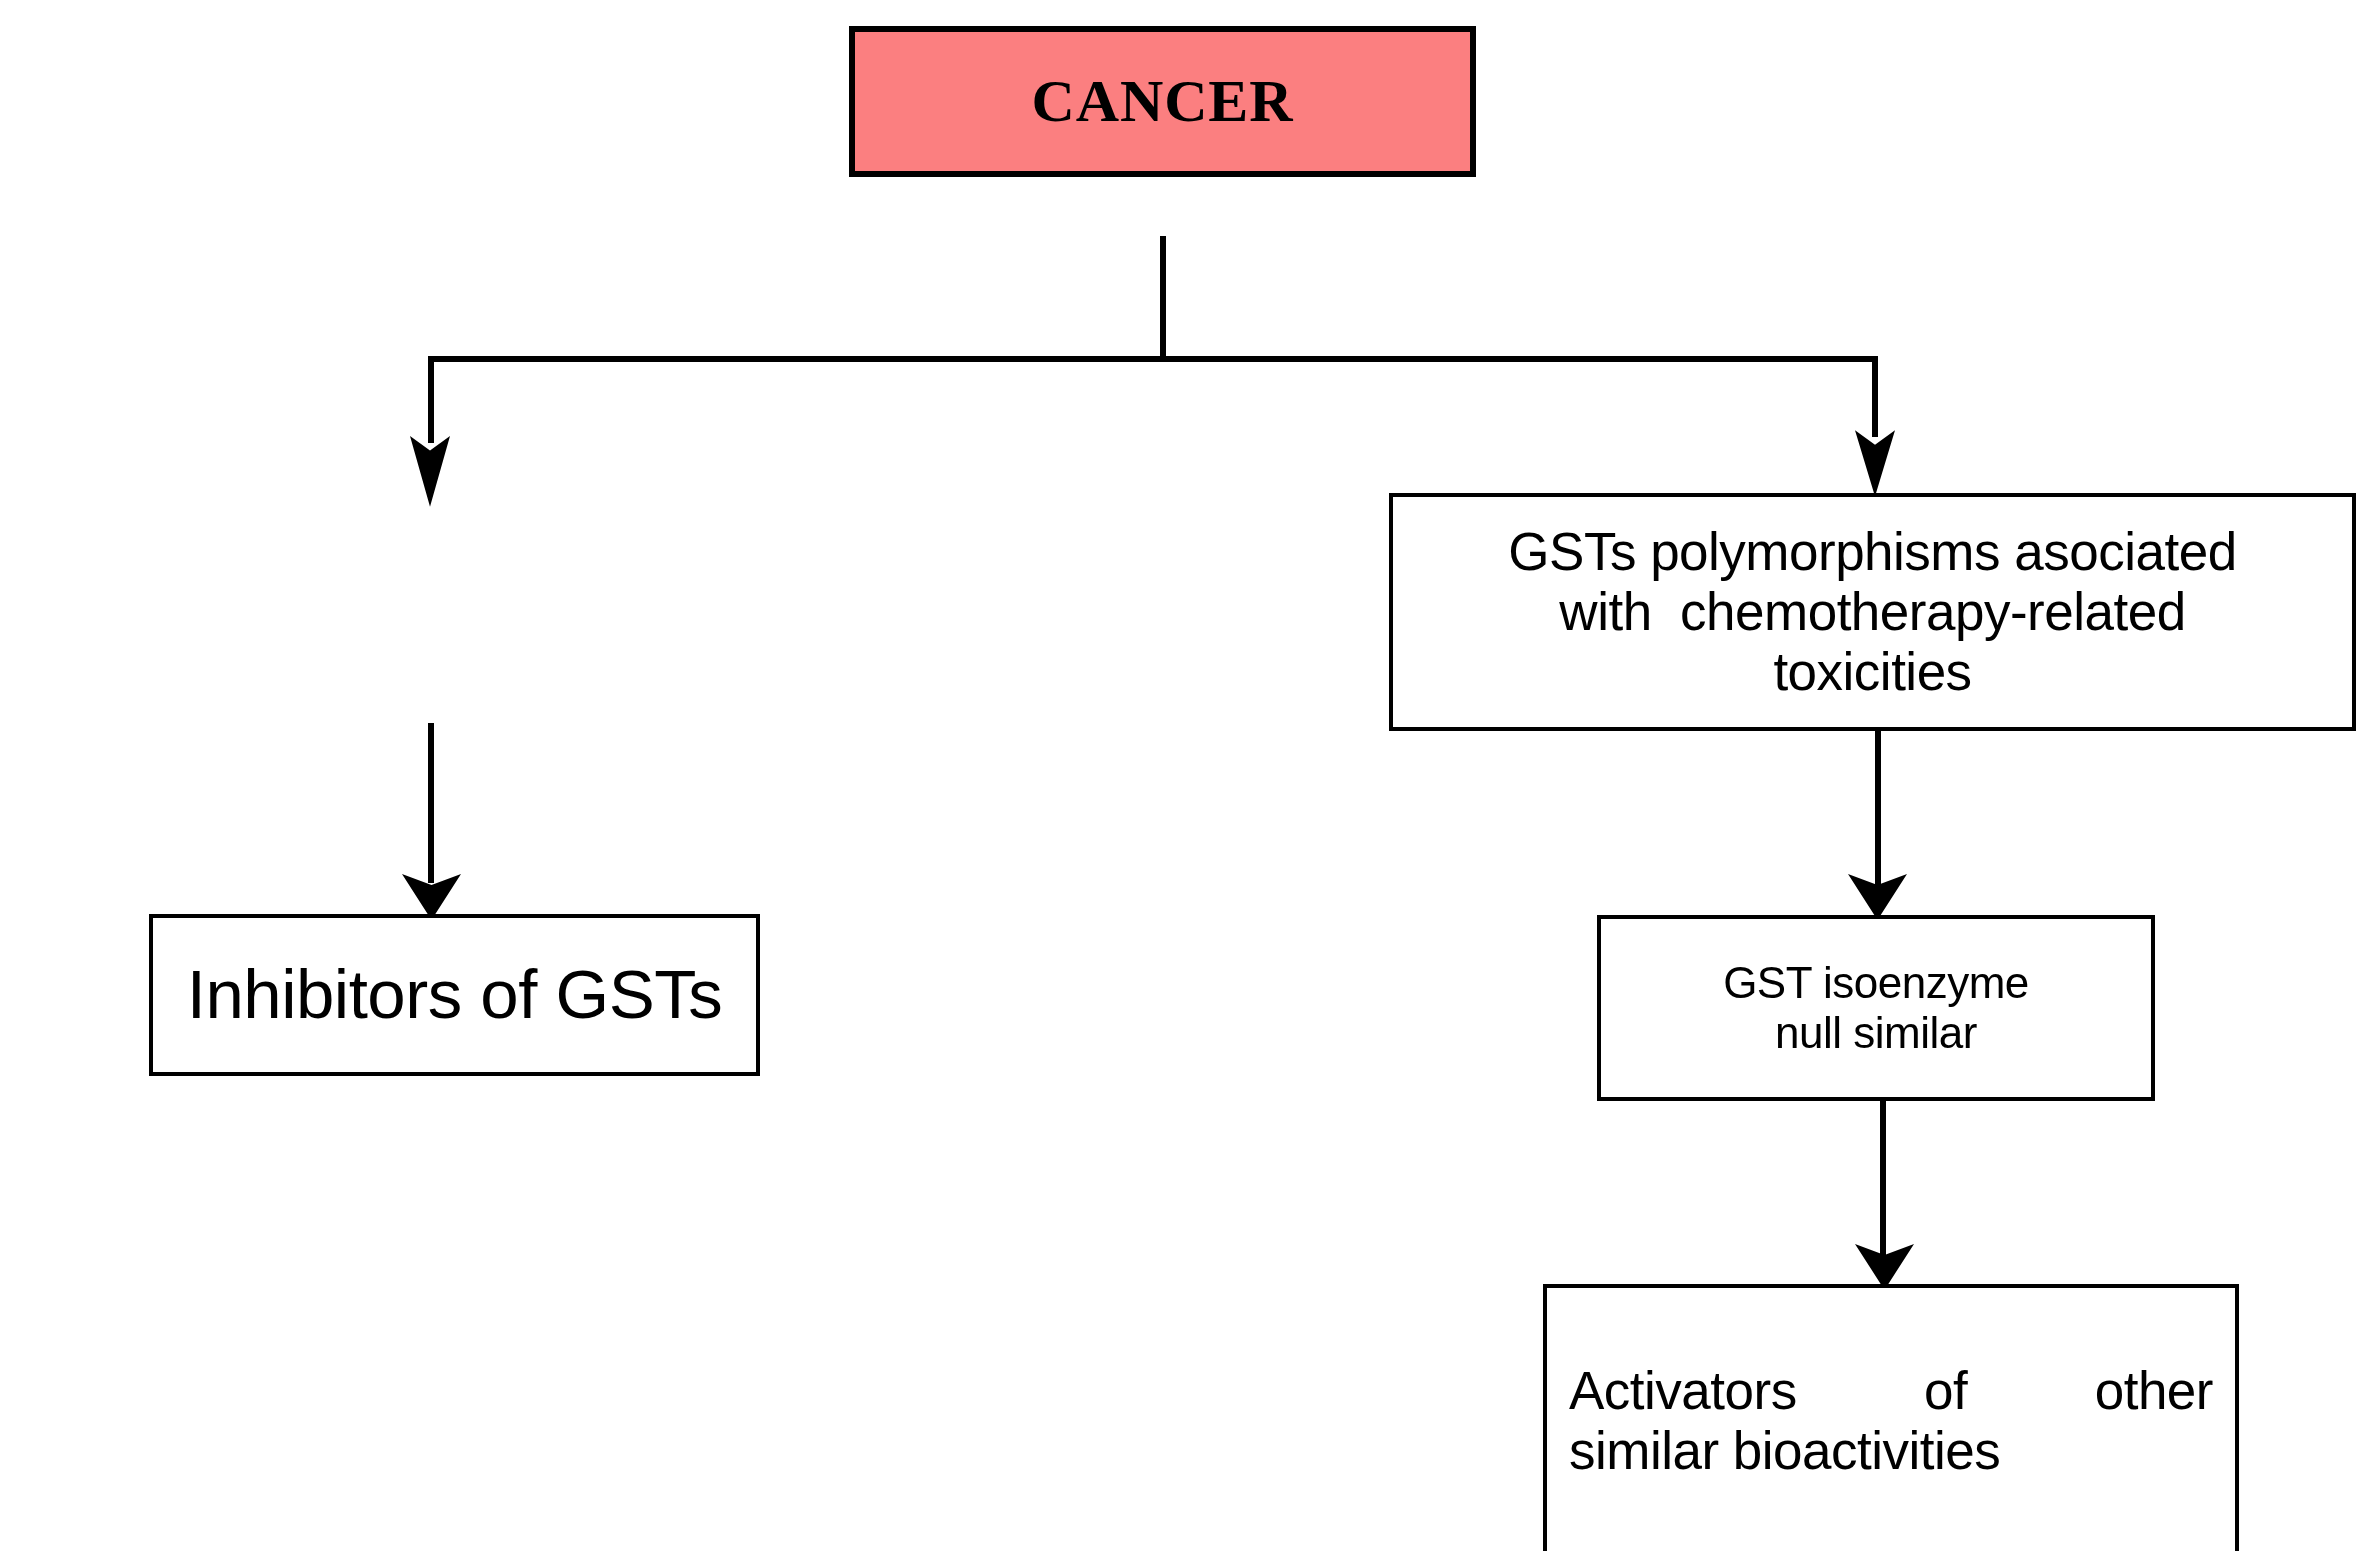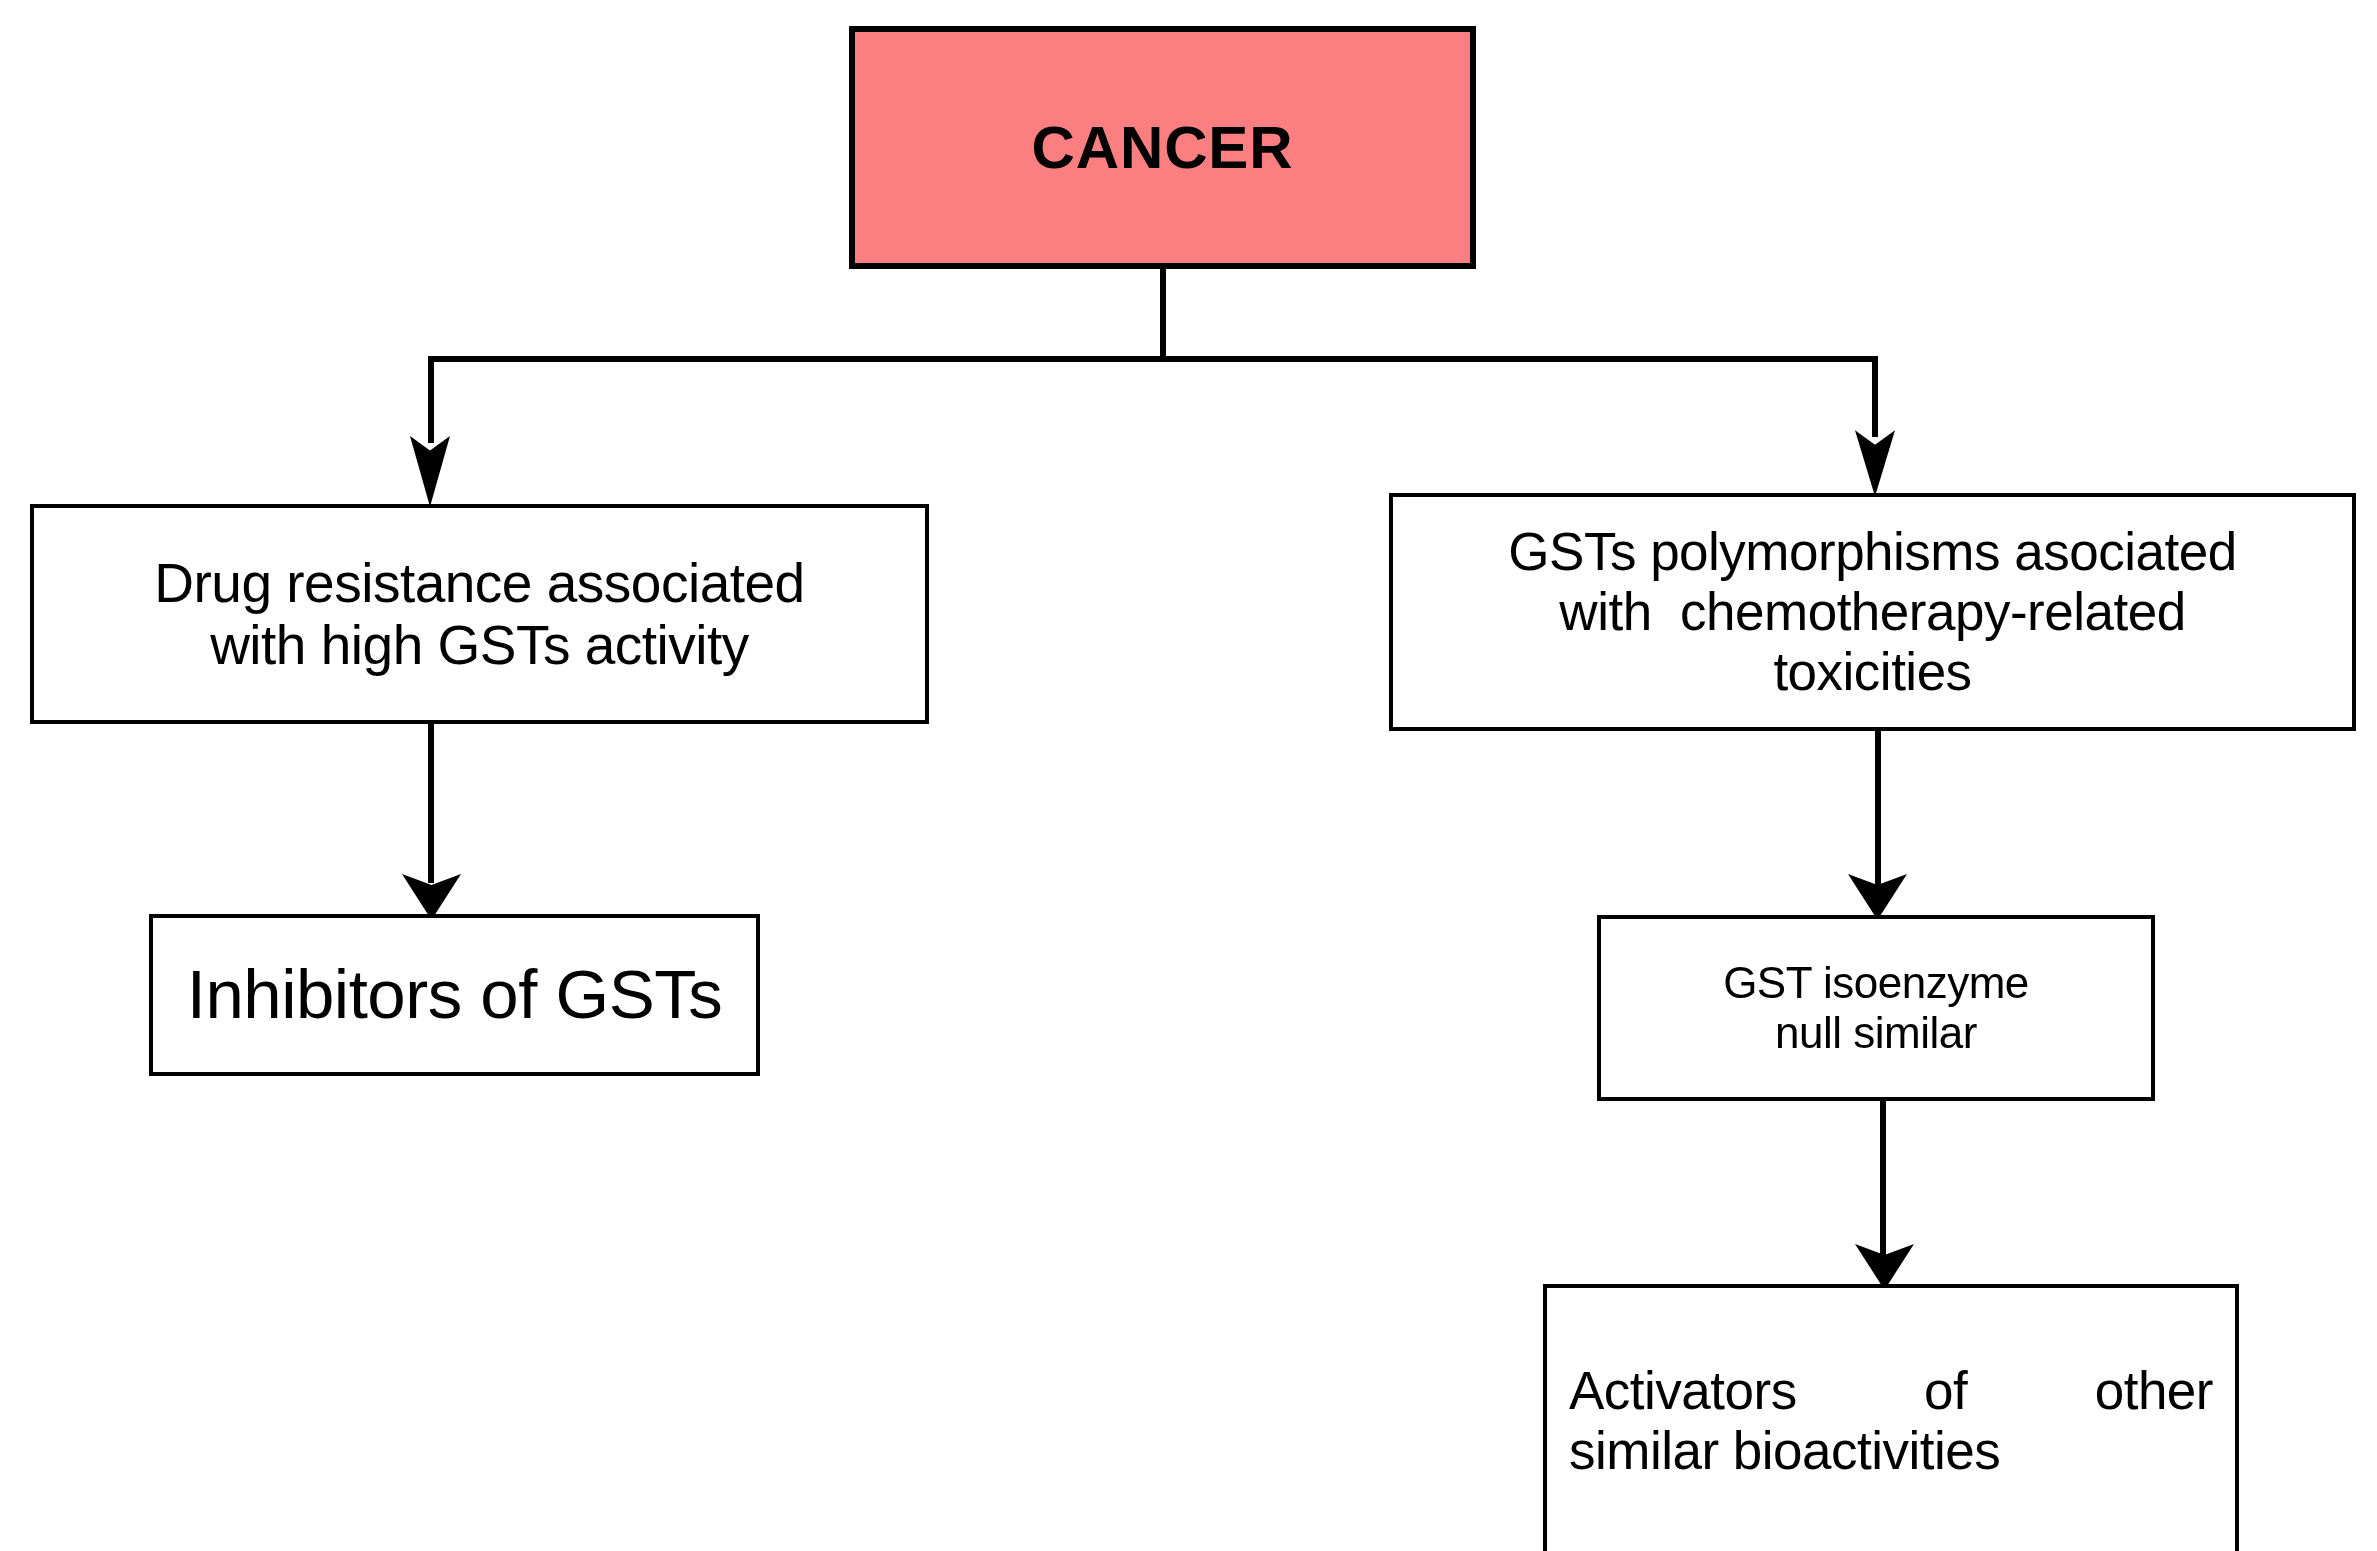--- a/index.html
+++ b/index.html
@@ -32,23 +32,24 @@
     width: 100%;
     text-align: center;
     line-height: 1.13;
     letter-spacing: -0.5px;
   }
   
   #node-cancer {
     left: 849px;
     top: 26px;
     width: 627px;
-    height: 243px;
+    height: 151px;
     border-width: 6.4px;
     background: #fb7f80;
+    font-family: Liberation Serif, serif;
   }
   #node-cancer .label {
     font-size: 60px;
     font-weight: bold;
     letter-spacing: 0.9px;
   }
   
   #node-drug-resistance {
     left: 30px;
     top: 504px;
@@ -141,23 +142,20 @@
 
   <div class="vline" style="left:1880px; top:1101px; height:157px;"></div>
   <svg class="arrow-svg" style="left:1855px; top:1242px;" width="59" height="48" viewBox="0 0 64 52">
     <polygon points="0,2 32,14 64,2 32,52" fill="#000000"></polygon>
   </svg>
 
   <div class="node" id="node-cancer">
     <span class="label">CANCER</span>
   </div>
 
-  <div class="node" id="node-drug-resistance">
-    <span class="label"><span>Drug resistance associated</span><br><span>with high GSTs activity</span></span>
-  </div>
 
   <div class="node" id="node-polymorphisms">
     <span class="label"><span>GSTs polymorphisms asociated</span><br><span style="white-space:pre">with  chemotherapy-related</span><br><span>toxicities</span></span>
   </div>
 
   <div class="node" id="node-inhibitors">
     <span class="label">Inhibitors of GSTs</span>
   </div>
 
   <div class="node" id="node-null-genotype">

